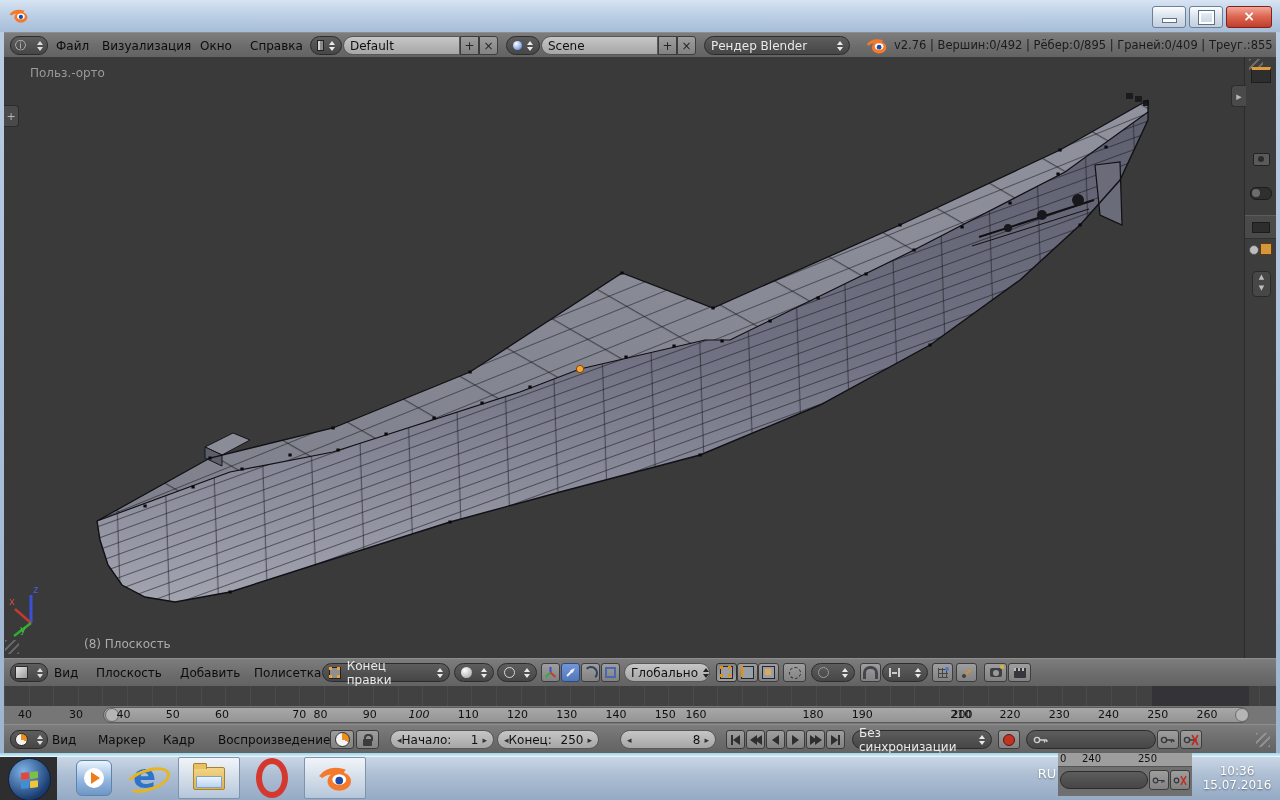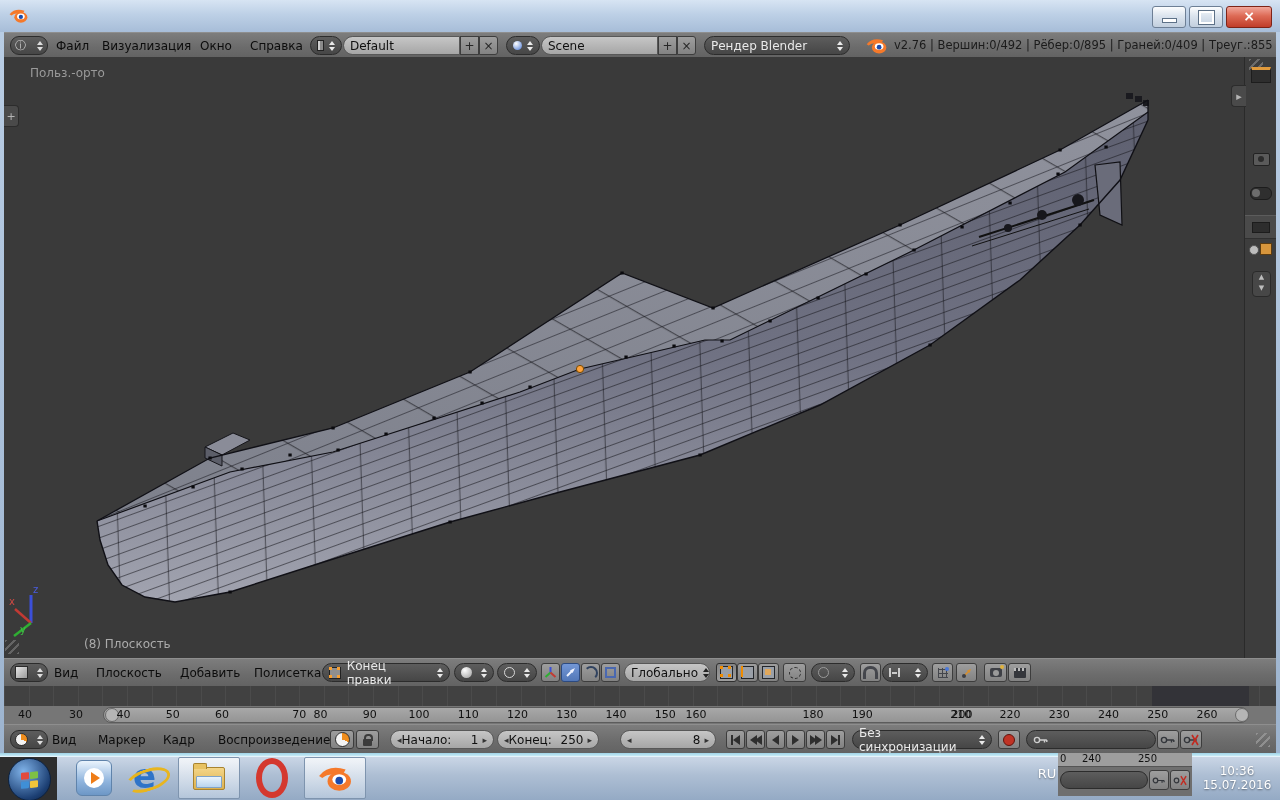--- a/index.html
+++ b/index.html
@@ -449,21 +449,21 @@
     <div class="abs cap" style="left:1231px"></div>
     <div class="abs" style="left:0;top:0;width:100%;height:100%">
         <span class="tick" style="left: 21px;">40</span>
         <span class="tick" style="left: 72px; text-align: center;">30</span>
         <span class="tick" style="left: 119.5px;">40</span>
         <span class="tick" style="left: 168.75px;">50</span>
         <span class="tick" style="left: 218px;">60</span>
         <span class="tick" style="left: 267.25px; margin-left: 28px;">70</span>
         <span class="tick" style="left: 316.5px;">80</span>
         <span class="tick" style="left: 365.75px;">90</span>
-        <span class="tick" style="left: 415px;">100</span>
+        <span class="tick" style="left: 415px; font-style: italic;">100</span>
         <span class="tick" style="left: 464.25px;">110</span>
         <span class="tick" style="left: 513.5px;">120</span>
         <span class="tick" style="left: 562.75px;">130</span>
         <span class="tick" style="left: 612px;">140</span>
         <span class="tick" style="left: 661.25px;">150</span>
         <span class="tick" style="left: 692px;">160</span>
         <span class="tick" style="left: 755px; margin-top: 46px;">170</span>
         <span class="tick" style="left: 809px;">180</span>
         <span class="tick" style="left: 858.25px;">190</span>
         <span class="tick" style="left: 958px;">200</span>

